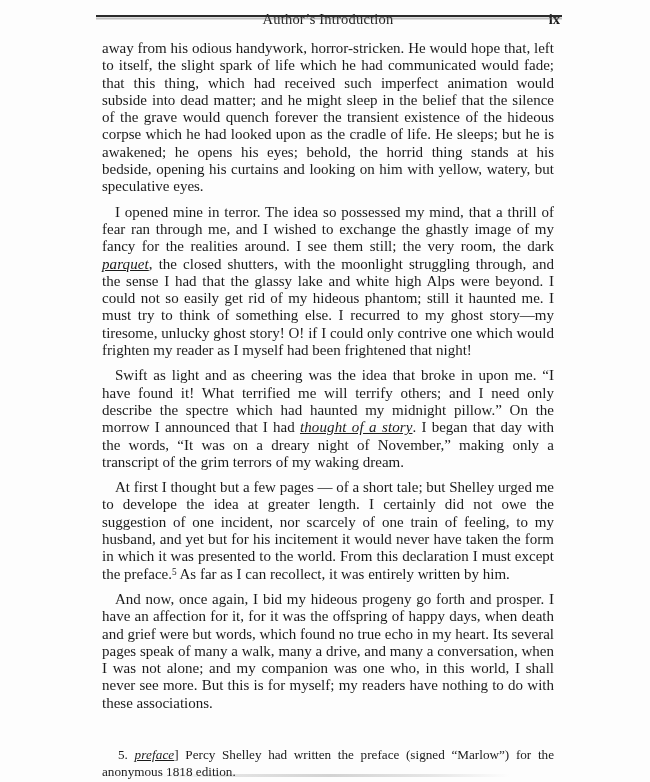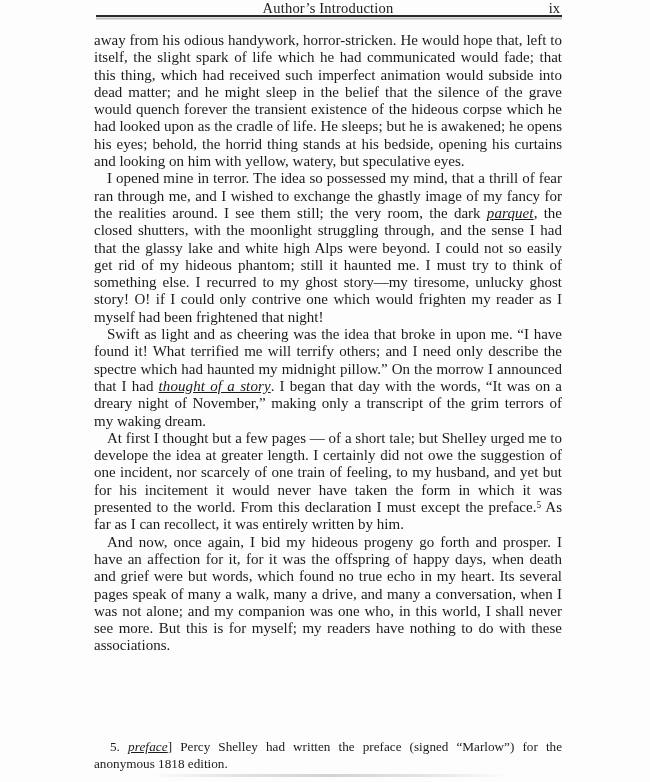--- a/index.html
+++ b/index.html
@@ -12,40 +12,40 @@
     width:650px;height:782px;
     background:var(--background);
     font-family:"Liberation Serif","DejaVu Serif",serif;
     color:var(--text);
     overflow:hidden;
   }
   .page{position:relative;width:650px;height:782px;}
   .column{position:absolute;left:94px;width:468px;}
 
   
-  .header{top:1px;height:15px;font-size:14.5px;line-height:15px;}
+  .header{top:12px;height:15px;font-size:14.5px;line-height:15px;}
   .running-title{
     position:absolute;left:0;right:0;text-align:center;
     letter-spacing:.2px;
   }
-  .page-number{position:absolute;right:2px;top:0;}
+  .page-number{position:absolute;right:2px;top:0;font-weight:bold;}
 
   .header-rule{
     position:absolute;left:96px;top:15px;width:466px;height:2px;
     background:var(--rule);
     box-shadow:0 2.5px 0 rgba(115,115,115,.45);
   }
 
   
   .body-text{
     top:32px;
     font-size:15px;line-height:17.3px;
     text-align:justify;
   }
-  .para{margin:0;}
+  .para{margin:8px;}
   .para.indent{text-indent:13px;}
   sup{font-size:.62em;line-height:0;vertical-align:.45em;letter-spacing:0;}
   i{letter-spacing:.1px;text-decoration:underline;}
 
   
   .footnote{
     top:739px;
     font-size:13.2px;line-height:16.5px;
     text-align:justify;
   }

